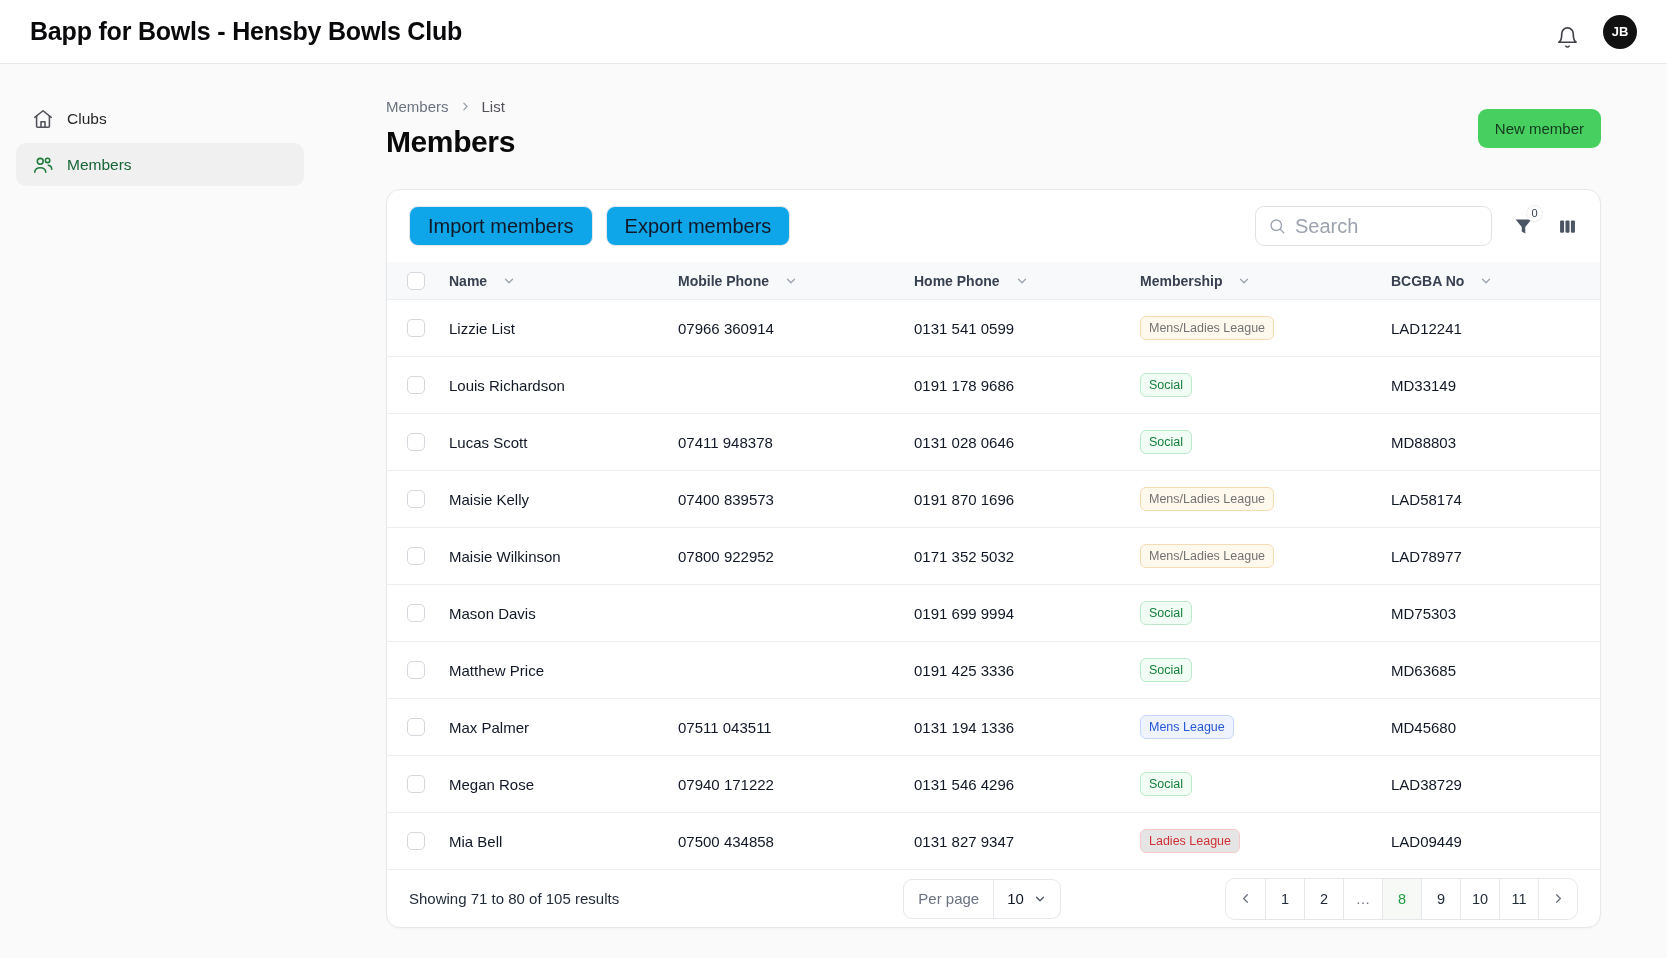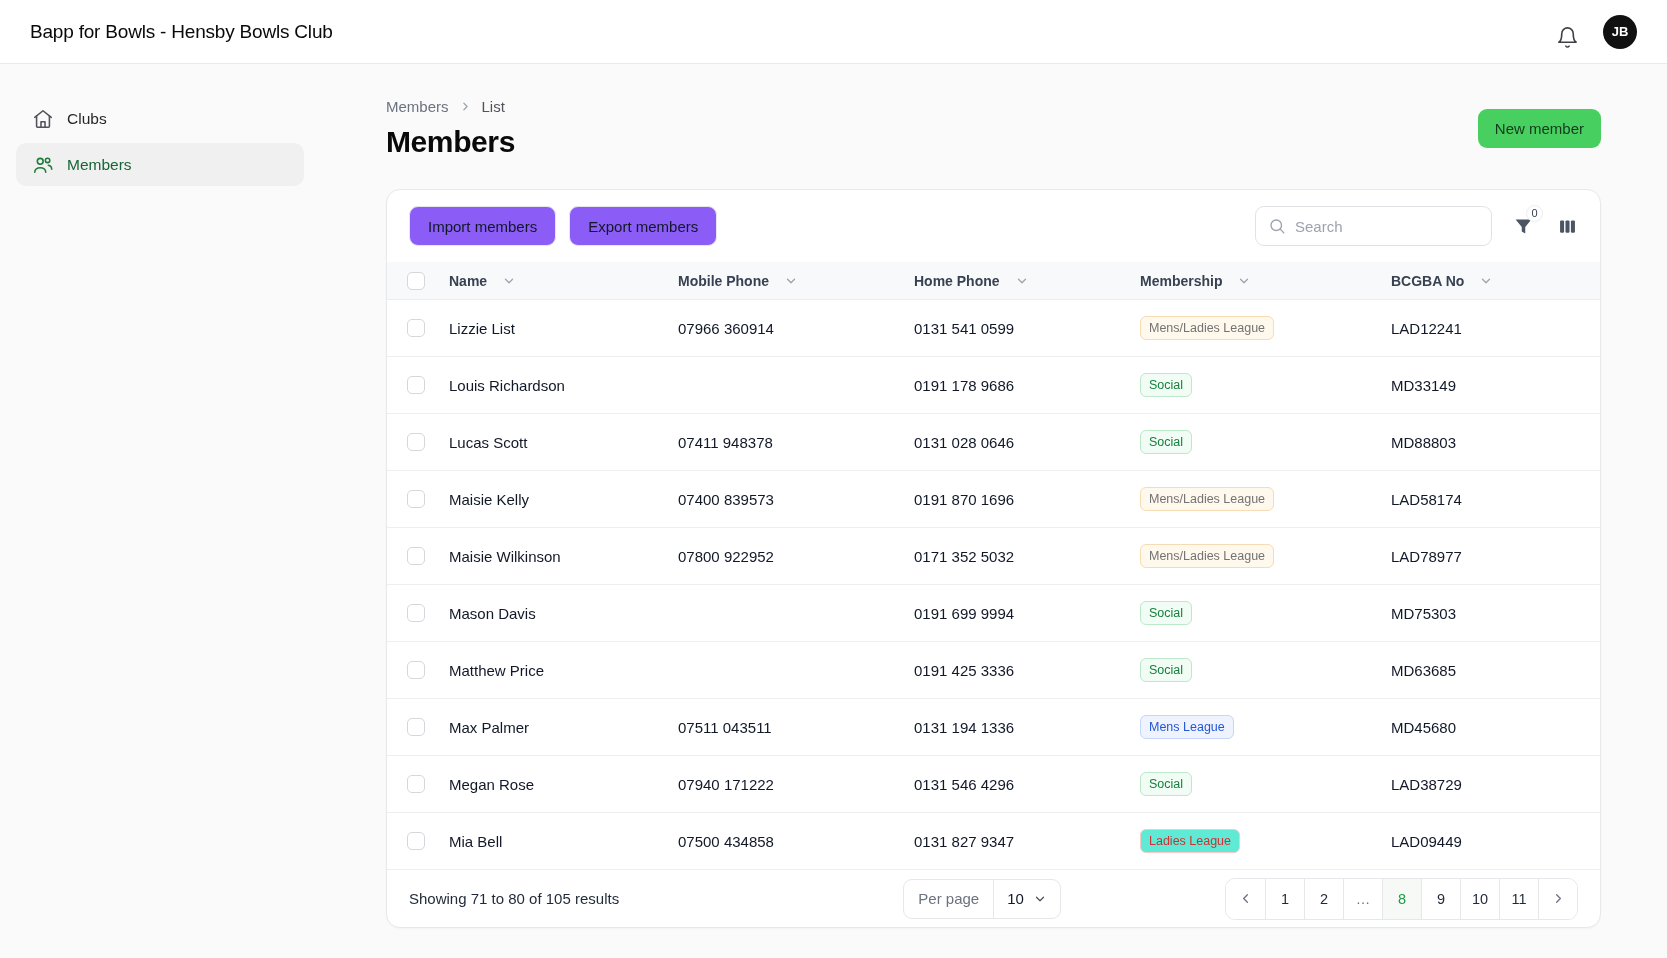--- a/index.html
+++ b/index.html
@@ -8,21 +8,21 @@
     font-family:"Liberation Sans", sans-serif;
     background:#fafafa;
     color:#18181b;
     overflow:hidden;
   }
   
   .topbar {
     height:64px; background:#ffffff; border-bottom:1px solid #e8e9eb;
     display:flex; align-items:center; padding:0 30px;
   }
-  .app-title { font-size:19px; font-weight:400; letter-spacing:-0.2px; color:#09090b; }
+  .app-title { font-size:25px; font-weight:700; letter-spacing:-0.2px; color:#09090b; }
   .topbar-right { margin-left:auto; display:flex; align-items:flex-end; gap:24px; }
   .bell { display:inline-flex; color:#3f3f46; cursor:pointer; }
   .avatar {
     width:34px; height:34px; border-radius:50%; background:#111111; color:#ffffff;
     display:flex; align-items:center; justify-content:center;
     font-size:13px; font-weight:700; cursor:pointer;
   }
   
   .layout { display:flex; height:893px; }
   .sidebar { width:320px; flex:0 0 320px; padding-top:30px; }
@@ -49,32 +49,32 @@
   }
   
   .card {
     margin-top:30px; background:#ffffff;
     border:1px solid #e7e8ea; border-radius:14px;
     box-shadow:0 1px 2px rgba(0,0,0,0.03);
     overflow:hidden;
   }
   .toolbar { display:flex; align-items:center; gap:13px; padding:16px 22px; }
   .btn {
-    background:#8b5cf6; border:1px solid #e5e7eb; border-radius:9px;
-    font-family:inherit; font-size:15px; color:#111827;
+    background:#0ea5e9; border:1px solid #e5e7eb; border-radius:9px;
+    font-family:inherit; font-size:20px; color:#111827;
     height:40px; padding:0 18px; cursor:pointer;
   }
   .toolbar .spacer { flex:1; }
   .search {
     display:flex; align-items:center; gap:9px;
     width:237px; height:40px; border:1px solid #e0e2e6; border-radius:9px;
     padding:0 12px; background:#ffffff; color:#9ca3af;
   }
   .search input {
-    border:none; outline:none; width:100%; font-family:inherit; font-size:15px; color:#111827;
+    border:none; outline:none; width:100%; font-family:inherit; font-size:20px; color:#111827;
     background:transparent;
   }
   .search input::placeholder { color:#9ca3af; }
   .filter-wrap { position:relative; display:inline-flex; margin-left:8px; color:#4b5563; cursor:pointer; }
   .filter-badge {
     position:absolute; top:-11px; right:-9px;
     width:17px; height:17px; border-radius:50%;
     background:#ffffff; border:1px solid #ededef;
     font-size:11px; color:#374151; display:flex; align-items:center; justify-content:center;
   }
@@ -98,21 +98,21 @@
   }
   .trow { height:57px; border-top:1px solid #eceef0; font-size:15px; color:#111827; }
   .cell { padding-right:10px; }
   .badge {
     display:inline-block; font-size:12.5px; padding:3px 8px;
     border-radius:6px; border:1px solid transparent; line-height:1.35;
   }
   .badge.orange { color:#737373; background:#fff8ed; border-color:#f7dcb3; }
   .badge.green  { color:#15803d; background:#f1fcf4; border-color:#bce9ca; }
   .badge.blue   { color:#2557d6; background:#eef3fe; border-color:#c5d5fb;padding-left:8px; }
-  .badge.red    { color:#d03035; background:#5eead4; border-color:#f6c9c9; }
+  .badge.red    { color:#d03035; background:#e5e5e5; border-color:#f6c9c9; }
   
   .tfoot {
     border-top:1px solid #eceef0; height:58px;
     display:flex; align-items:center; justify-content:space-between;
     padding:0 22px;
   }
   .showing { font-size:15px; color:#1f2937; }
   .perpage {
     display:flex; align-items:stretch; height:40px;
     border:1px solid #e5e7eb; border-radius:9px; overflow:hidden; background:#fff;

